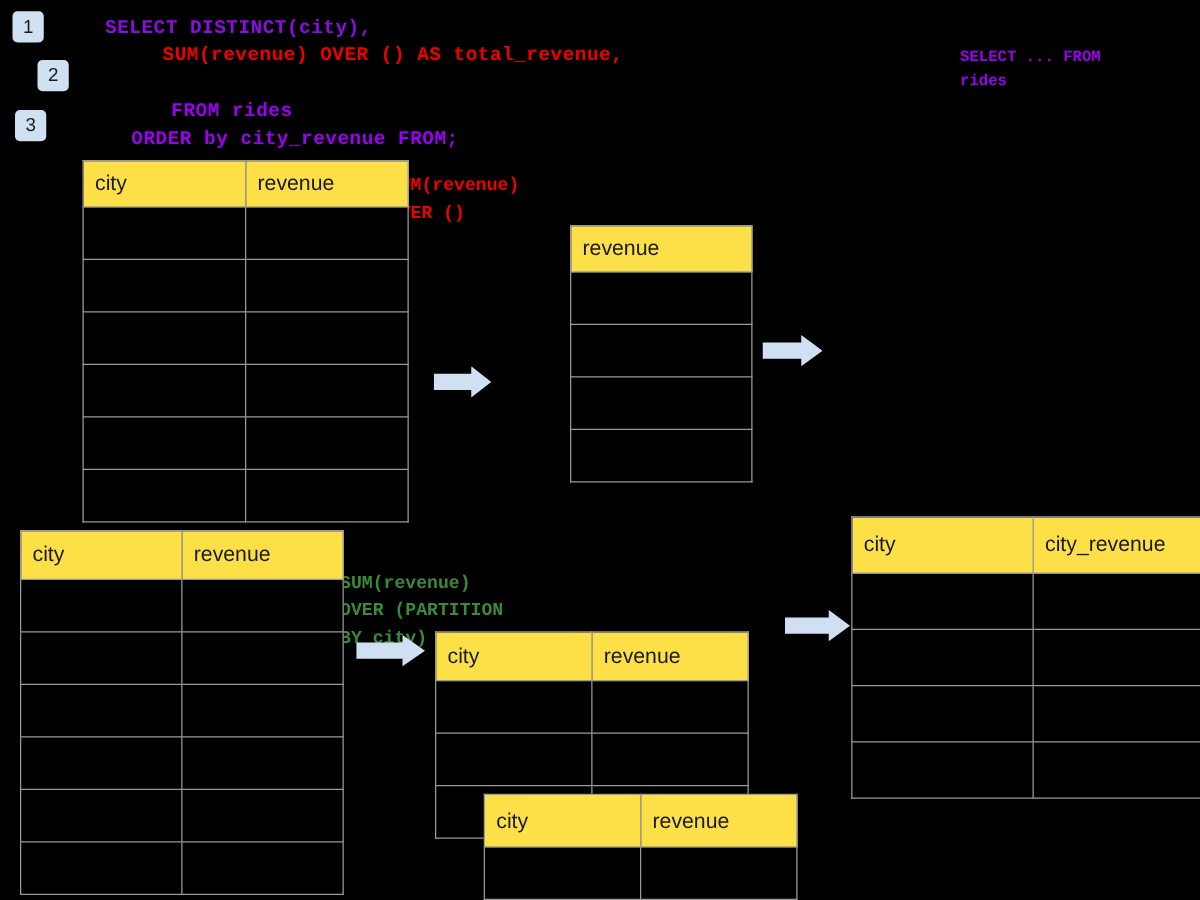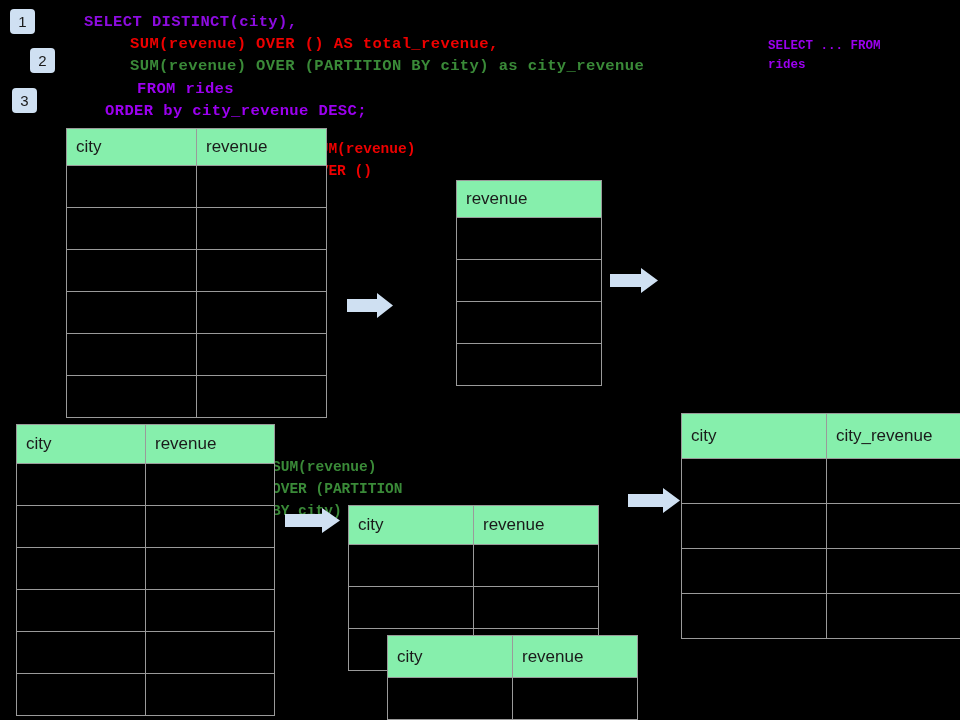--- a/index.html
+++ b/index.html
@@ -65,21 +65,21 @@
     background: #000000;
     table-layout: fixed;
   }
   .tbl td {
     border: 1px solid #9a9a9a;
     background: #000000;
     padding: 0;
   }
   .tbl th {
     border: 1px solid #9a9a9a;
-    background: #86efac;
+    background: #fde047;
     color: #1a1a1a;
     font-family: "Liberation Sans", sans-serif;
     font-weight: normal;
     font-size: 17px;
     text-align: left;
     padding: 0 0 0 9px;
     margin-left: 28px;
   }
 
   
@@ -90,23 +90,22 @@
 <body>
 
 <div id="canvas">
 
   <div class="badge" style="left:10px;  top:9px;">1</div>
   <div class="badge" style="left:30px;  top:48px;">2</div>
   <div class="badge" style="left:12px;  top:88px;">3</div>
 
   <div class="sql sql-purple" style="left:84px;  top:12px;">SELECT DISTINCT(city),</div>
   <div class="sql sql-red" style="left:130px; top:34px;">SUM(revenue) OVER () AS total_revenue,</div>
-  <div class="sql sql-green" style="left:130px; top:56px;">SUM(revenue) OVER (PARTITION BY city) as city_revenue</div>
   <div class="sql sql-purple2" style="left:105px; top:79px;margin-left:32px;">FROM rides</div>
-  <div class="sql sql-purple2" style="left:105px; top:101px;">ORDER by city_revenue DESC;</div>
+  <div class="sql sql-purple2" style="left:105px; top:101px;">ORDER by city_revenue FROM;</div>
 
   <div class="note note-purple" style="left:768px; top:37px;">SELECT ... FROM
 rides</div>
 
   <div class="note note-red" style="left:311px; top:138px;">SUM(revenue)
 OVER ()</div>
 
   <div class="note note-green" style="left:272px; top:456px;">SUM(revenue)
 OVER (PARTITION
 BY city)</div>

